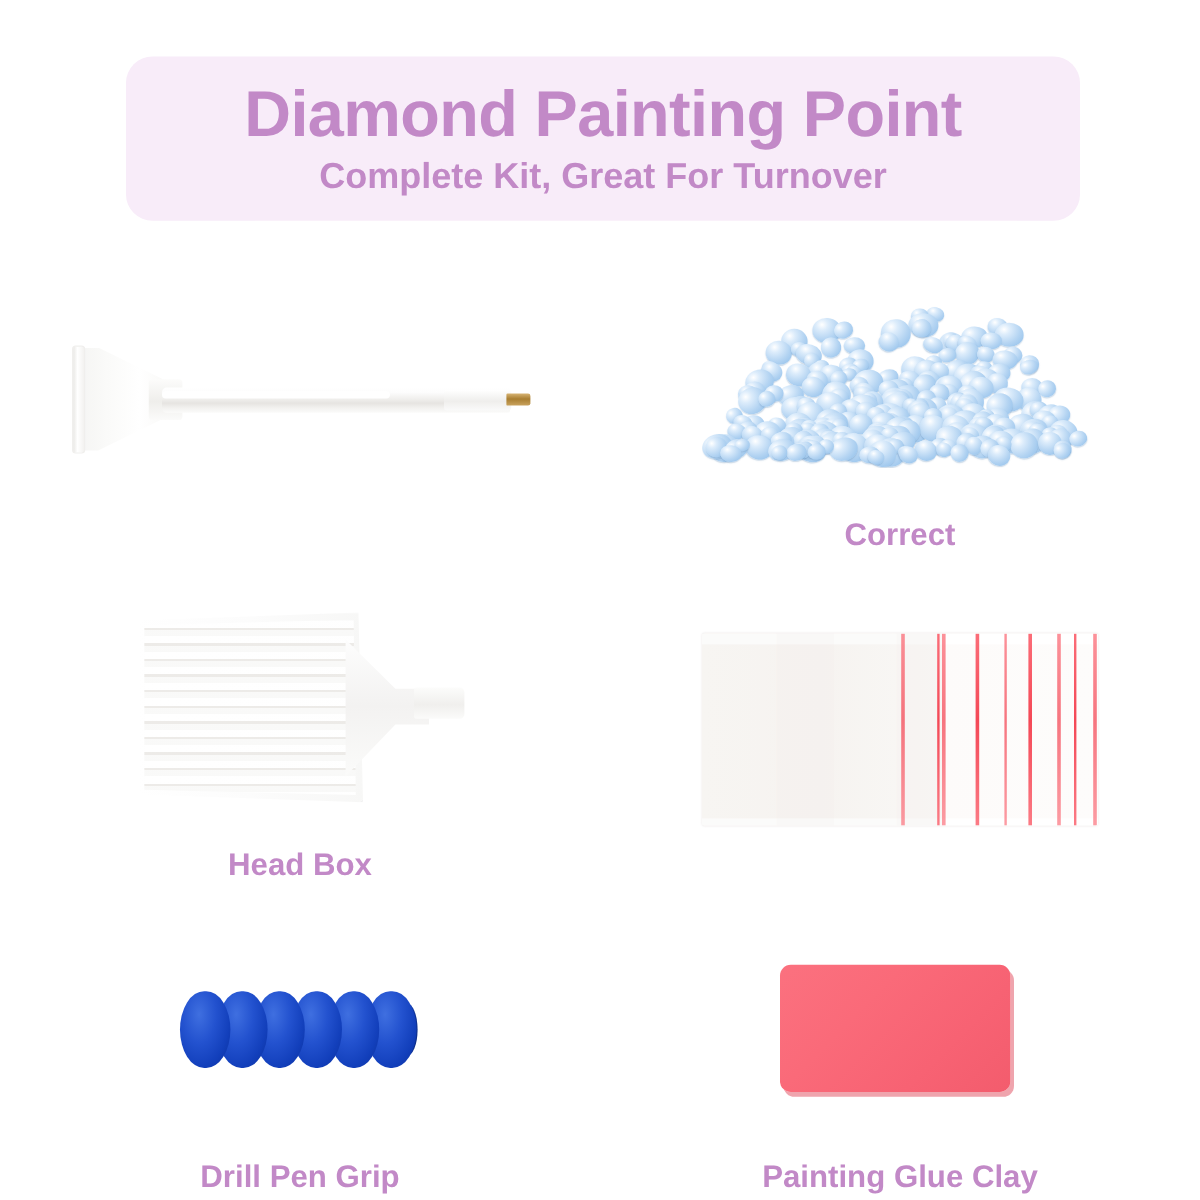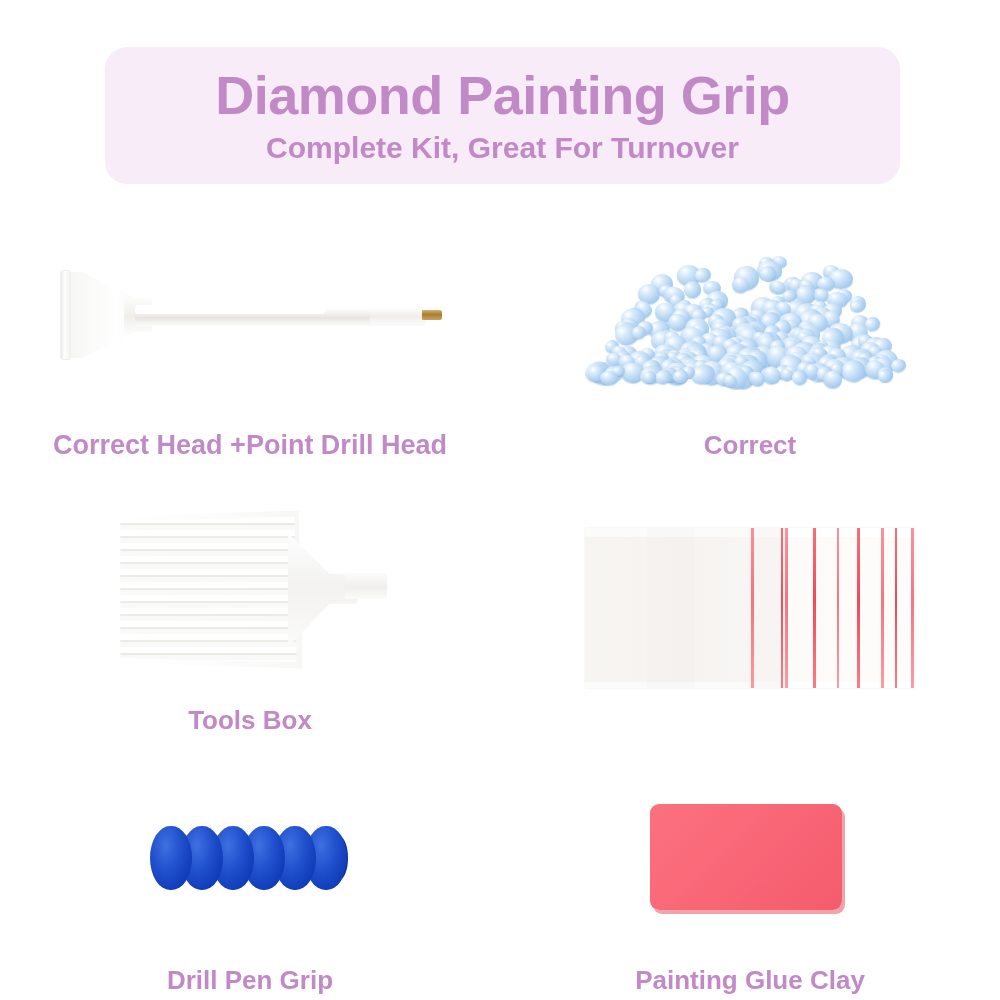--- a/index.html
+++ b/index.html
@@ -300,38 +300,37 @@
     border-radius: 9px;
     background: linear-gradient(135deg,
       #fb717f 0%, #fa6a79 35%, #f76273 70%, #f35c6d 100%);
     box-shadow: 3px 4px 0 rgba(225,90,105,0.55);
   }
 </style>
 </head>
 <body>
 
 <div class="header-banner">
-  <div class="header-title">Diamond Painting Grip</div>
+  <div class="header-title">Diamond Painting Point</div>
   <div class="header-subtitle">Complete Kit, Great For Turnover</div>
 </div>
 
 <div class="grid">
 
   <div class="cell cell-r0 cell-c0">
     <div class="art">
       <div class="pen-wrap">
         <div class="pen-head"></div>
         <div class="pen-head-edge"></div>
         <div class="pen-neck"></div>
         <div class="pen-shaft"></div>
         <div class="pen-ferrule"></div>
         <div class="pen-tip"></div>
       </div>
     </div>
-    <div class="caption caption-lg">Correct Head +Point Drill Head</div>
   </div>
 
   <div class="cell cell-r0 cell-c1">
     <div class="art">
       <div class="diamond-wrap" id="diamond-wrap">
           <div class="drill" style="width: 21.3756px; height: 20.5531px; left: 264.73px; top: 117.395px; transform: rotate(-17.7deg); z-index: 117;"></div>
           <div class="drill" style="width: 15.2072px; height: 13.0291px; left: 148.559px; top: 116.259px; transform: rotate(2.3deg); z-index: 116;"></div>
           <div class="drill" style="width: 19.9048px; height: 17.3908px; left: 232.886px; top: 115.382px; transform: rotate(-16.1deg); z-index: 115;"></div>
           <div class="drill" style="width: 13.0533px; height: 11.8283px; left: 97.1414px; top: 126.001px; transform: rotate(-0.9deg); z-index: 126;"></div>
           <div class="drill" style="width: 13.7503px; height: 13.3297px; left: 47.0985px; top: 86.2952px; transform: rotate(-10.1deg); z-index: 86;"></div>
@@ -597,21 +596,21 @@
 
   <div class="cell cell-r1 cell-c0">
     <div class="art">
       <div class="tray-wrap">
         <div class="tray-body"></div>
         <div class="tray-grooves"></div>
         <div class="tray-funnel"></div>
         <div class="tray-spout"></div>
       </div>
     </div>
-    <div class="caption">Tools Box</div>
+    <div class="caption">Head Box</div>
   </div>
 
   <div class="cell cell-r1 cell-c1">
     <div class="art">
       <div class="bag-wrap" id="bag-wrap">
         <div class="bag-top"></div>
         <div class="bag-bottom"></div>
       <div class="bag-shade" style="left: 0px; width: 62px; opacity: 0.28;"></div>
           <div class="bag-shade" style="left: 62px; width: 48px; opacity: 0.46;"></div>
           <div class="bag-shade" style="left: 110px; width: 52px; opacity: 0.28;"></div>

